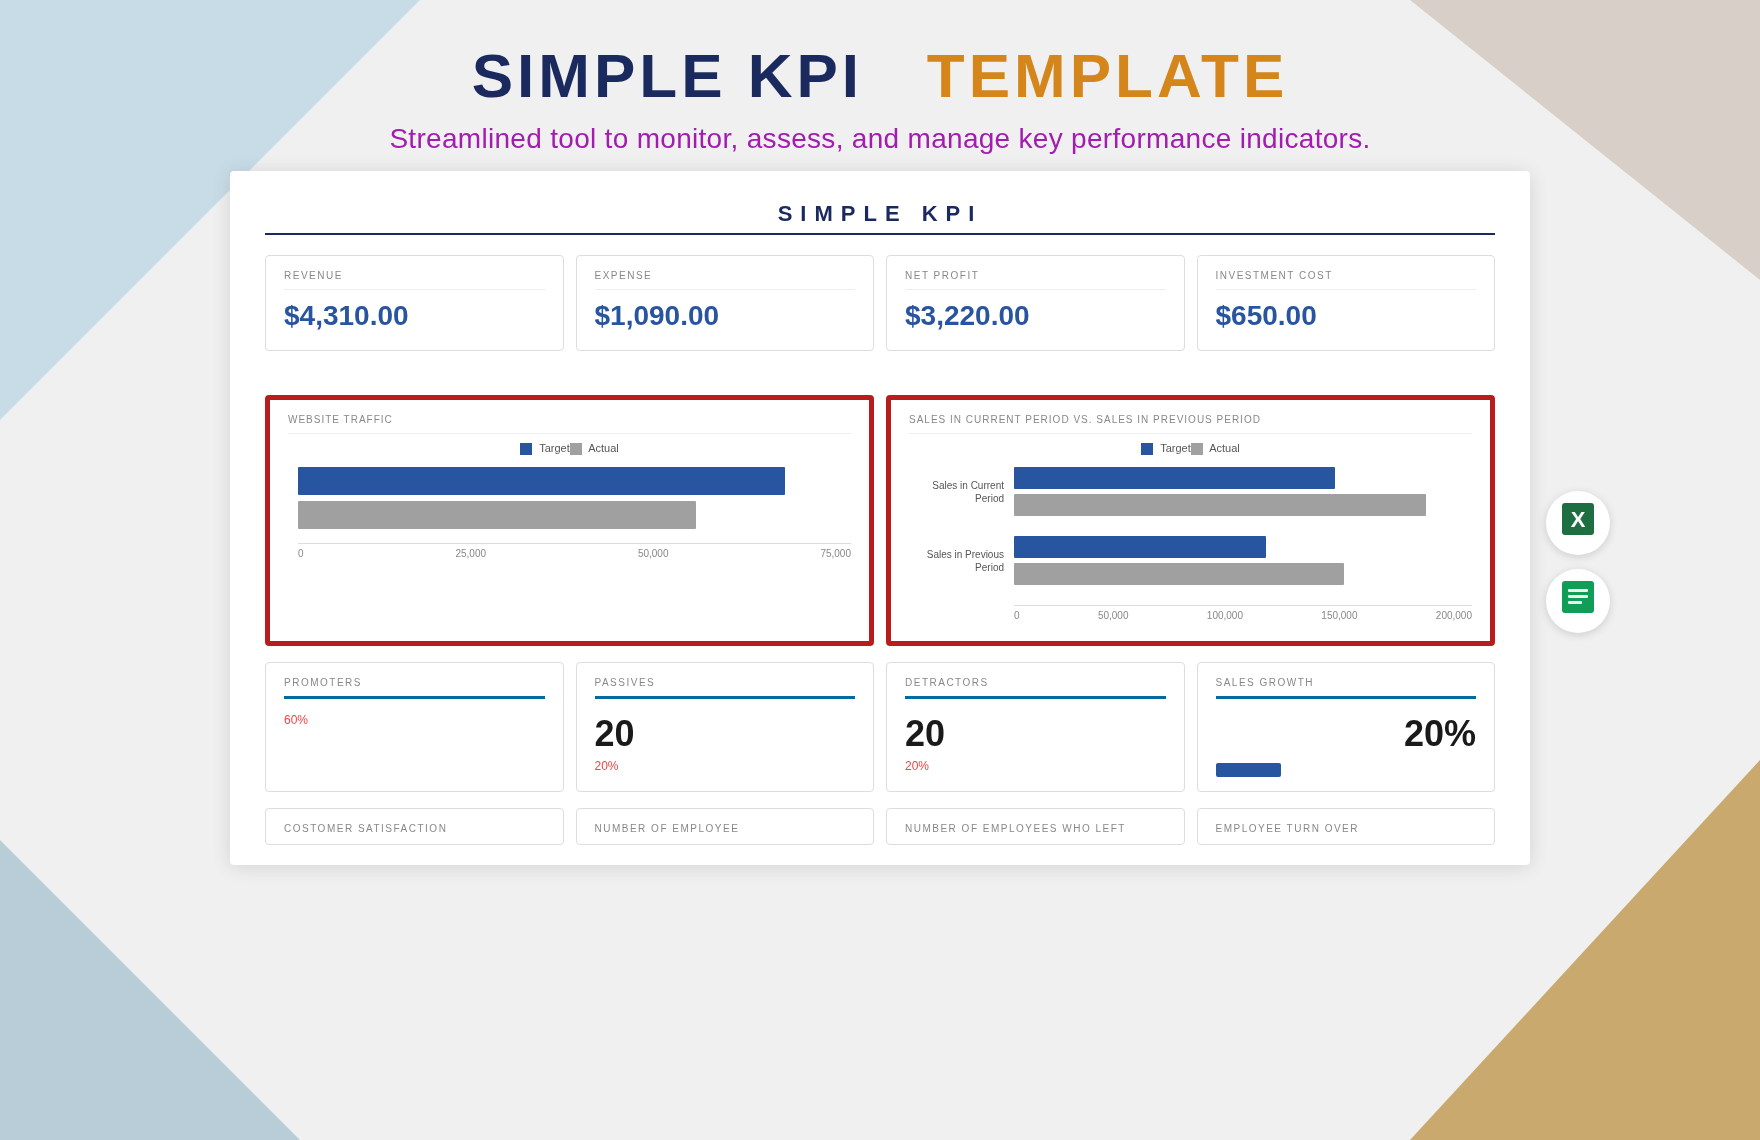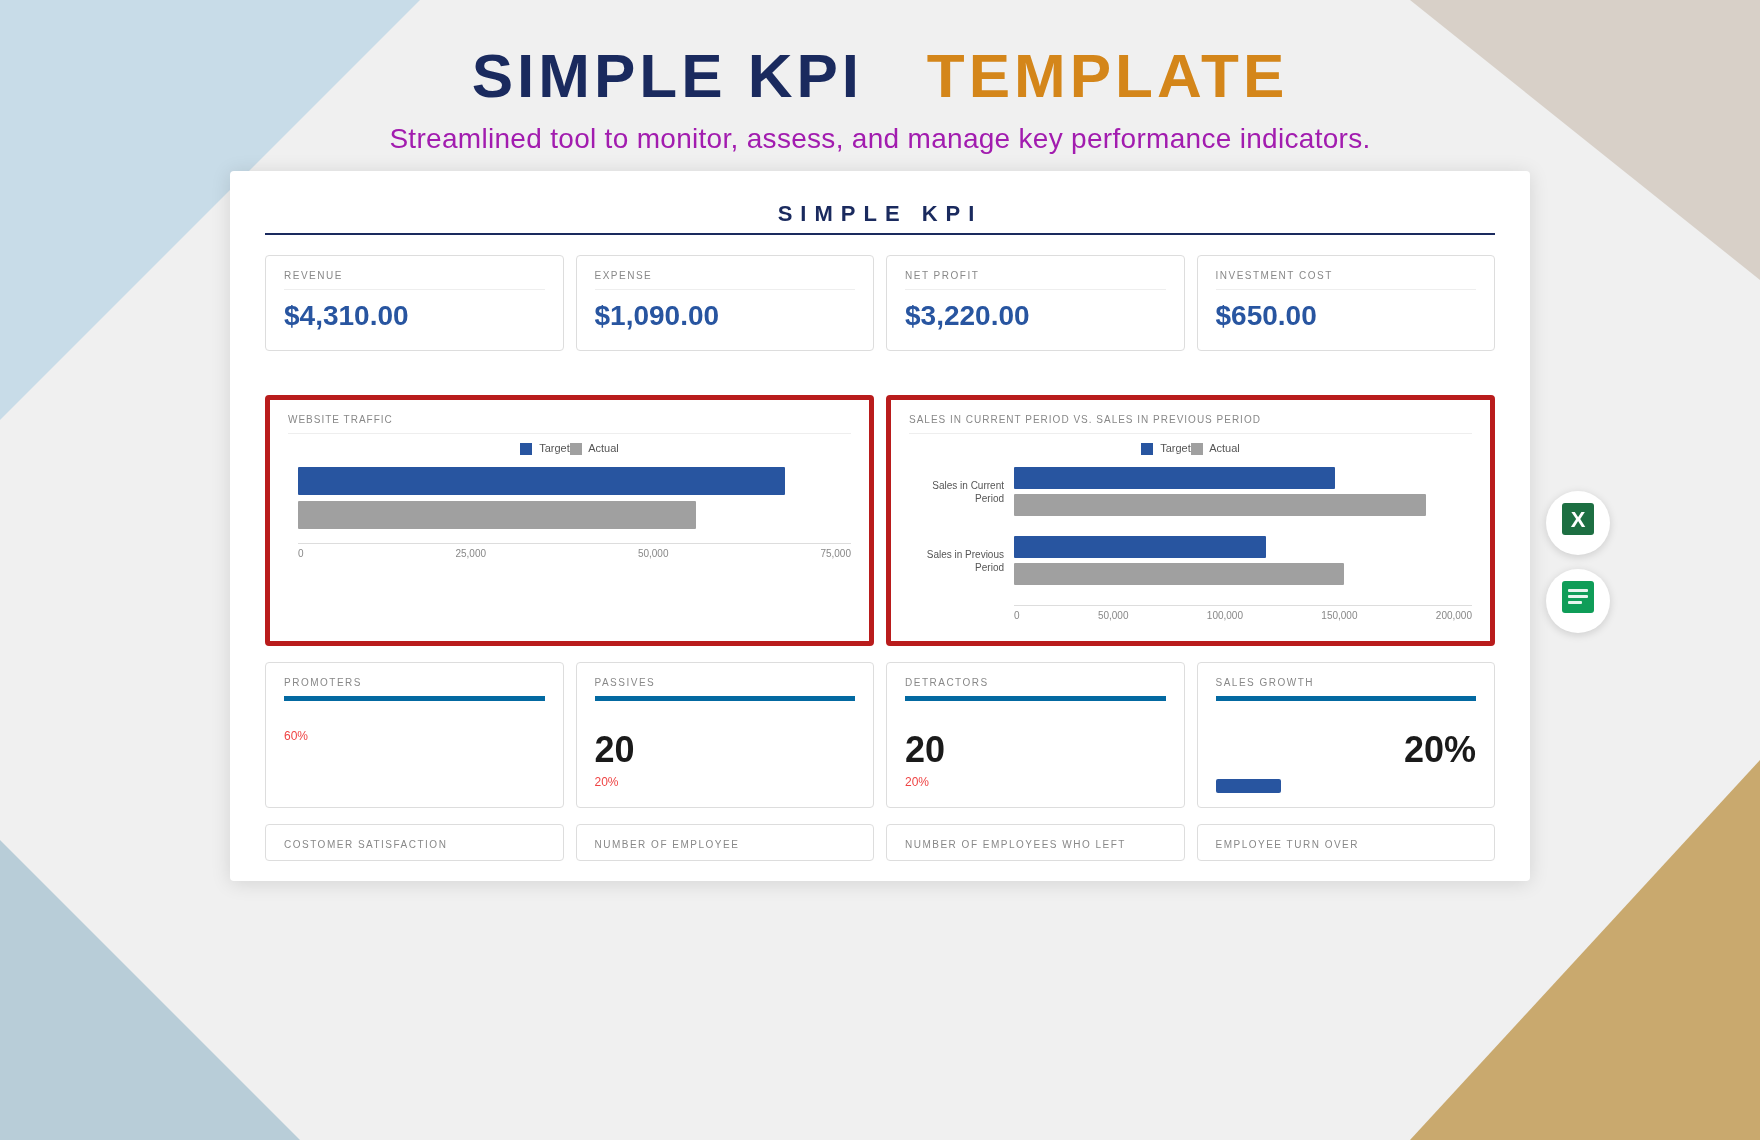--- a/index.html
+++ b/index.html
@@ -249,23 +249,23 @@
       border: 1px solid #ddd;
       border-radius: 4px;
       padding: 14px 18px 14px;
       background: #fff;
     }
     .nps-label {
       font-size: 10px;
       color: #888;
       letter-spacing: 1.5px;
       text-transform: uppercase;
-      border-bottom: 5px solid #0369a1;
+      border-bottom: 3px solid #0369a1;
       padding-bottom: 8px;
-      margin-bottom: 28px;
+      margin-bottom: 14px;
     }
     .nps-value {
       font-size: 36px;
       font-weight: 900;
       color: #1a1a1a;
       margin-bottom: 4px;
     }
     .nps-pct {
       font-size: 12px;
       color: #ef4444;

